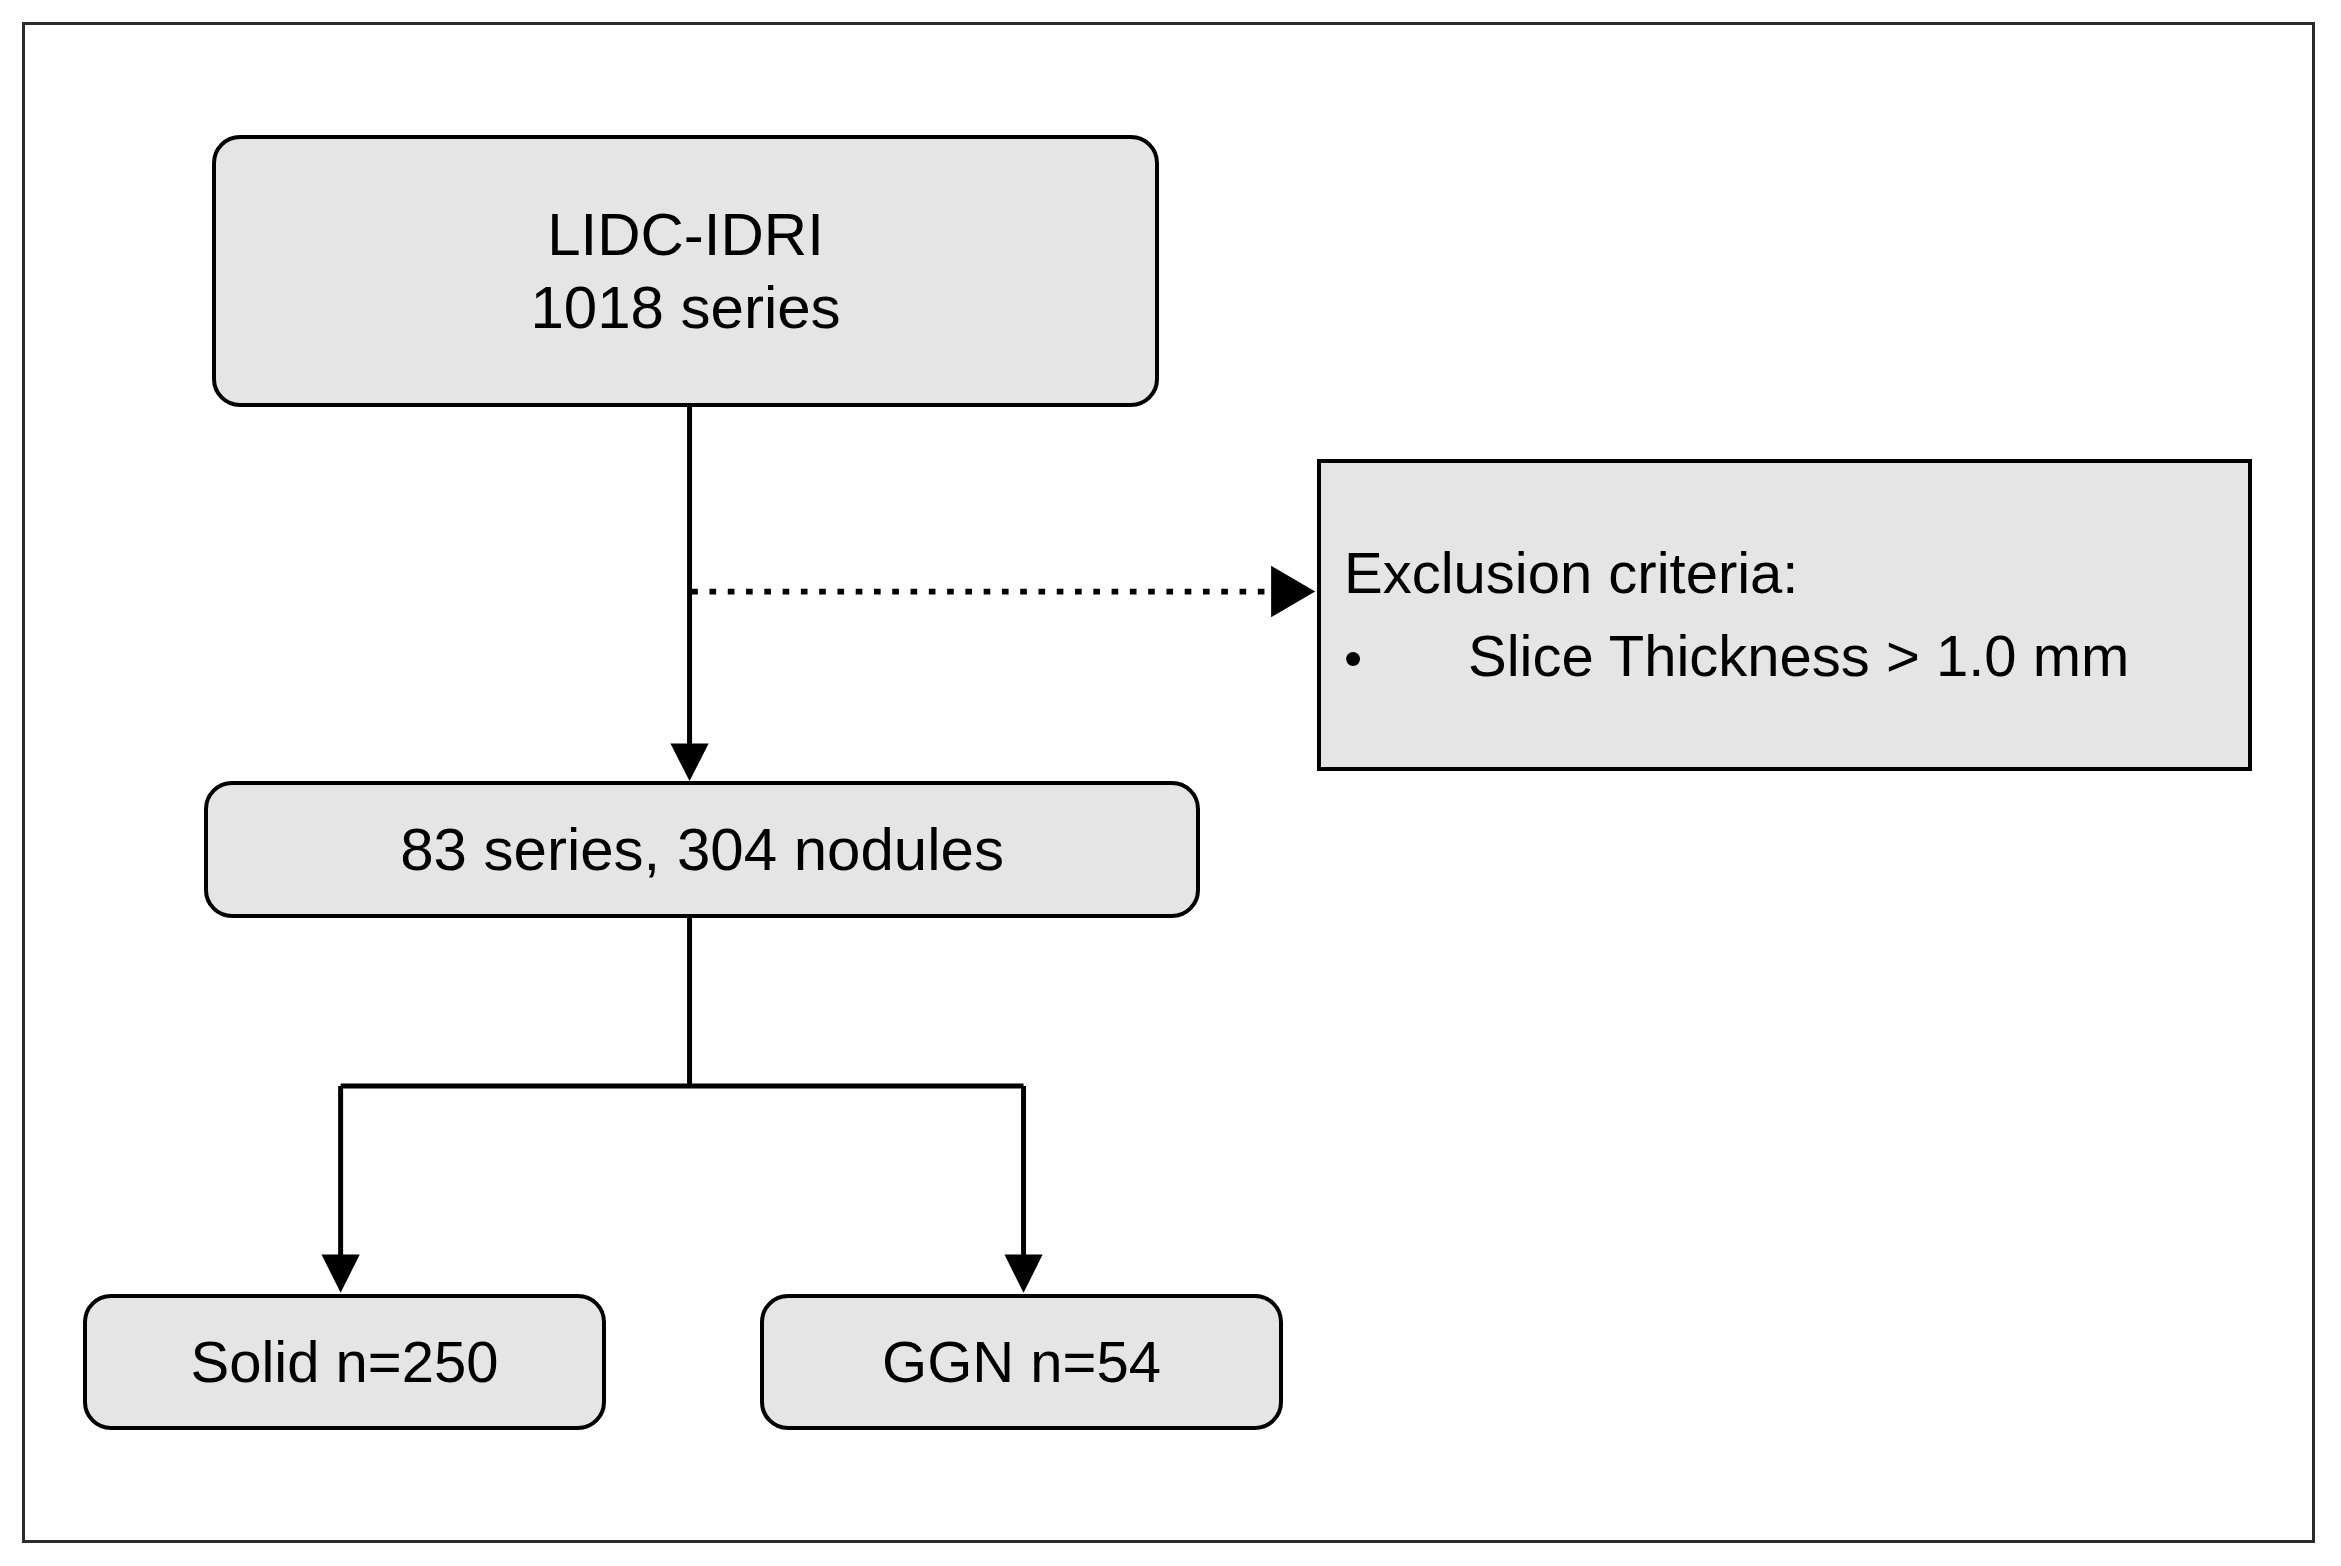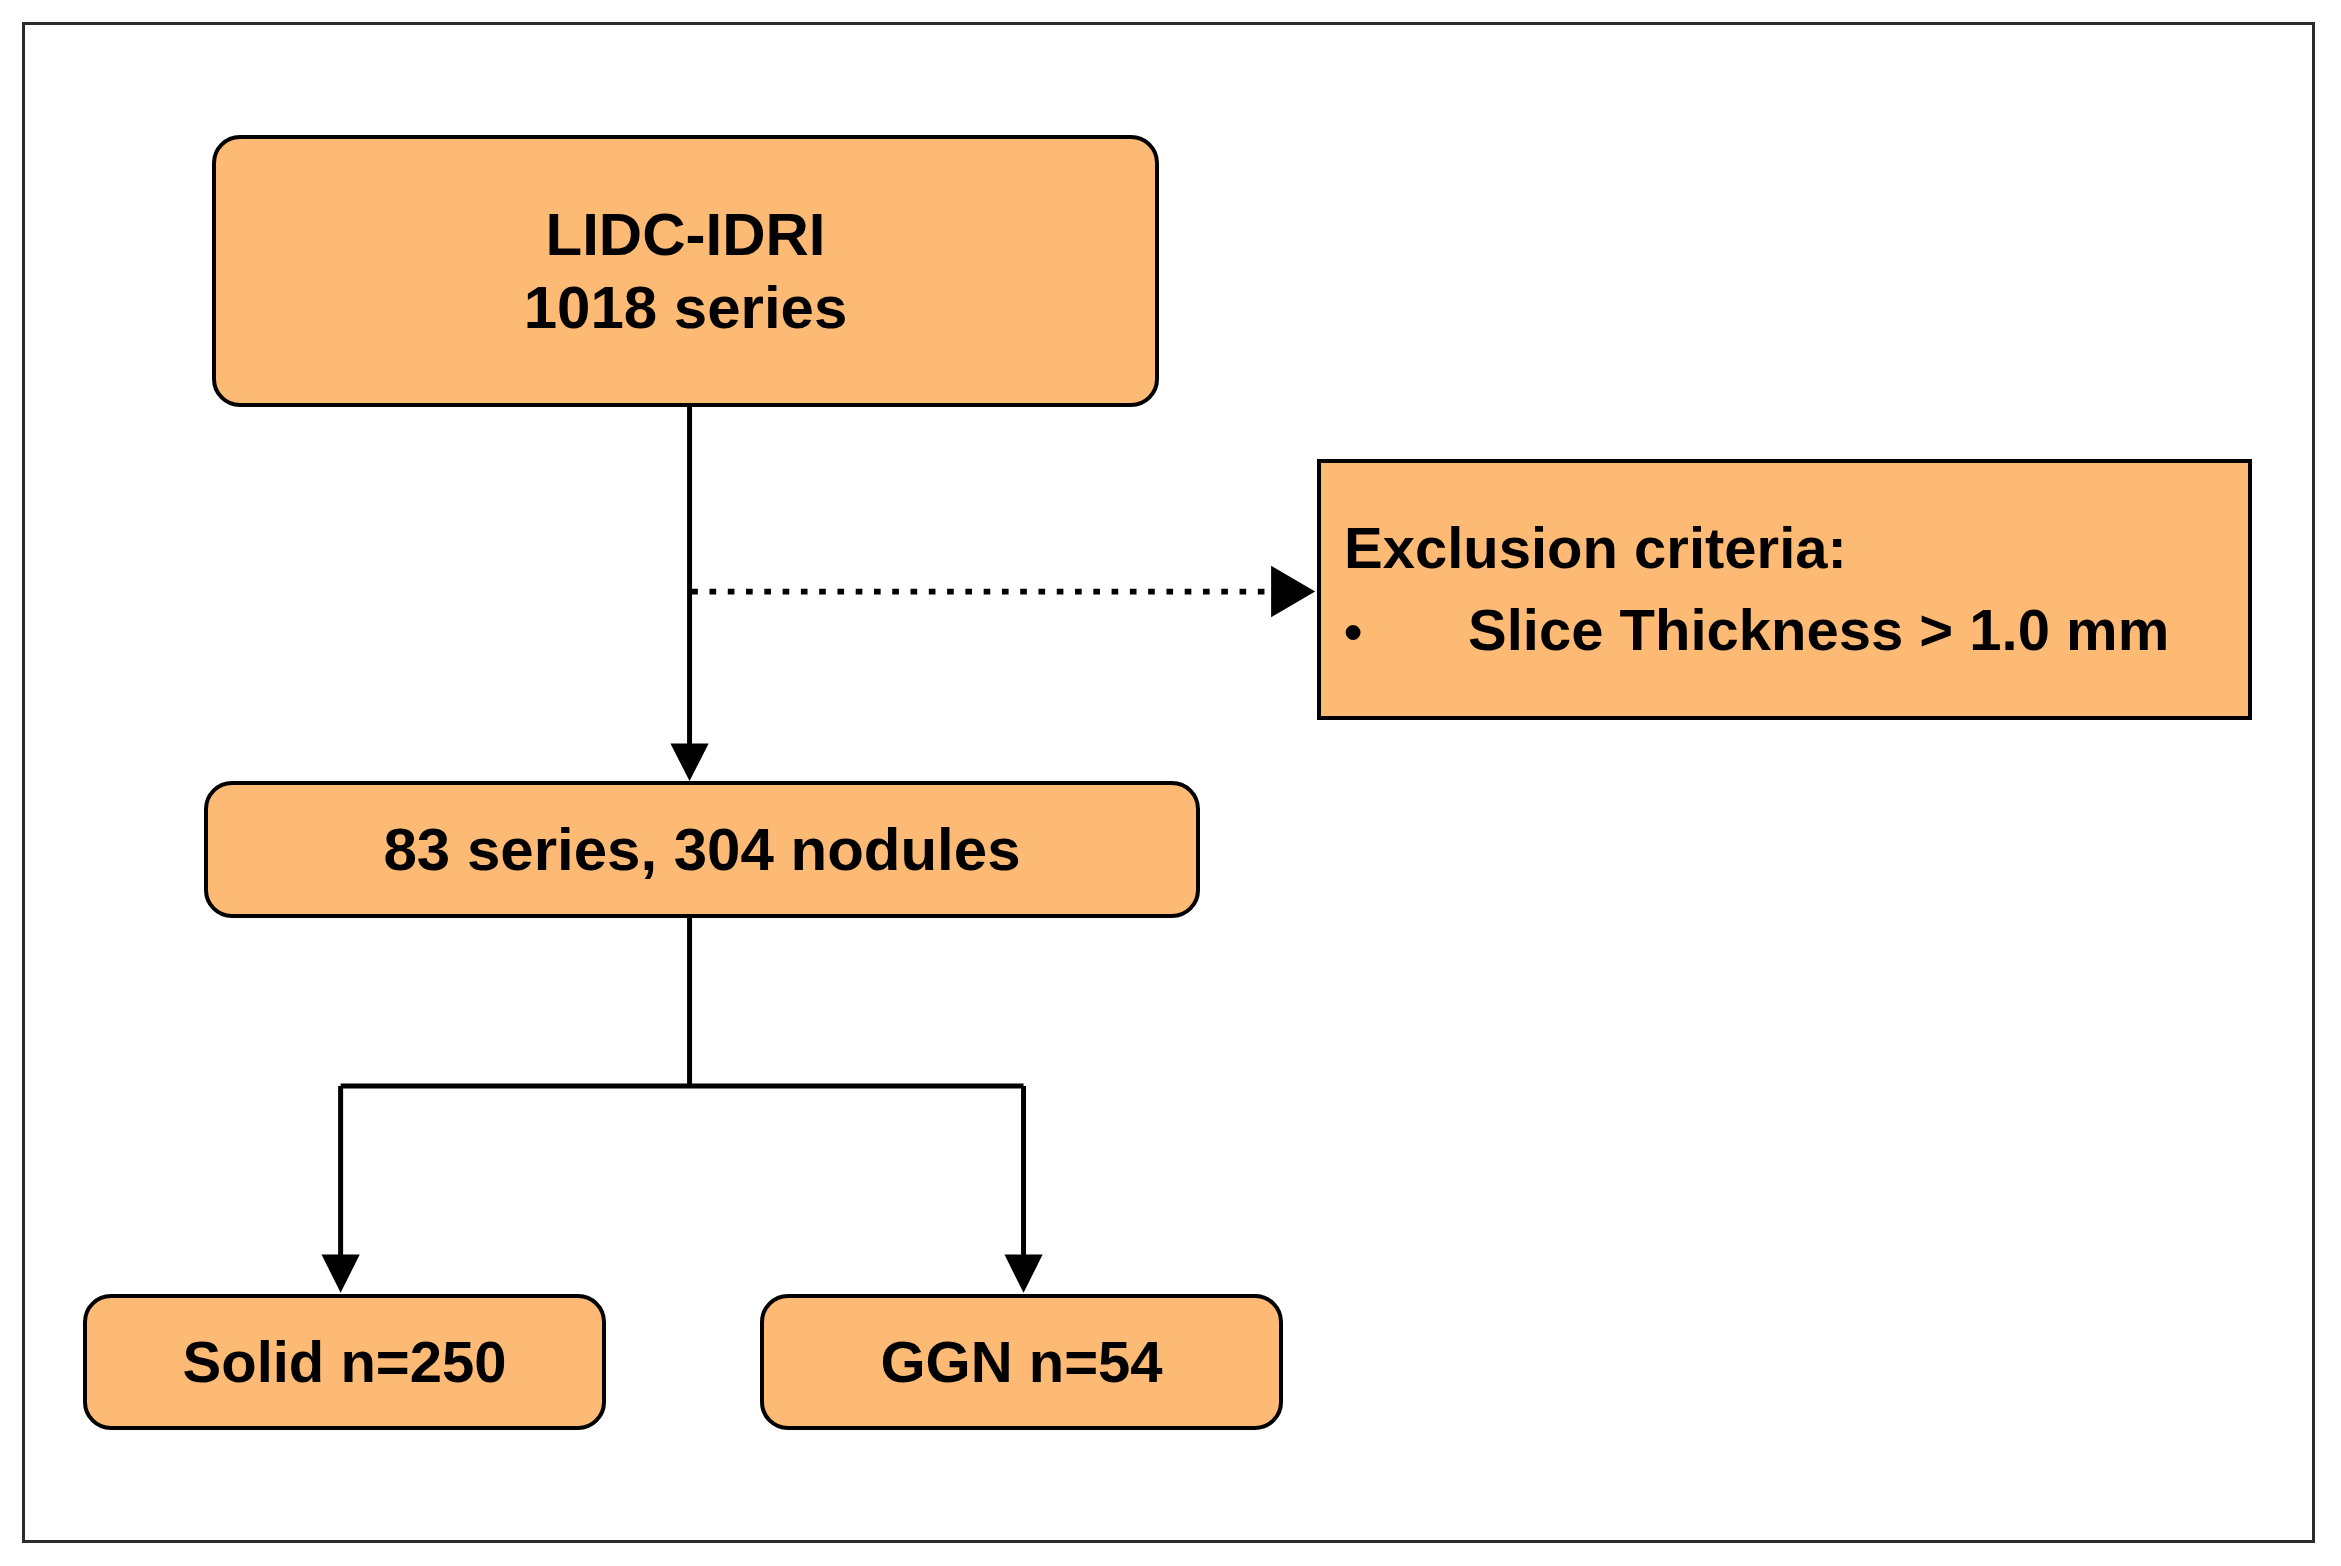--- a/index.html
+++ b/index.html
@@ -41,27 +41,26 @@
     top: 0;
     width: 2342px;
     height: 1567px;
     pointer-events: none;
   }
 
   .node-box {
     position: absolute;
     box-sizing: border-box;
     border: 4.2px solid #000000;
-    background: #fdba74;
+    background: #e5e5e5;
     display: flex;
     align-items: center;
     justify-content: center;
     text-align: center;
     line-height: 1.22;
-    font-weight: bold;
   }
 
   .node-box.rounded {
     border-radius: 28px;
   }
 
   .node-box.square {
     border-radius: 0;
   }
 
@@ -79,21 +78,21 @@
     top: 781px;
     width: 996px;
     height: 137px;
     font-size: 60px;
   }
 
   #node-exclusion {
     left: 1317px;
     top: 459px;
     width: 935px;
-    height: 261px;
+    height: 312px;
     justify-content: flex-start;
     text-align: left;
     padding: 0 0 0 23px;
     font-size: 58px;
   }
 
   #node-solid {
     left: 83px;
     top: 1294px;
     width: 523px;

